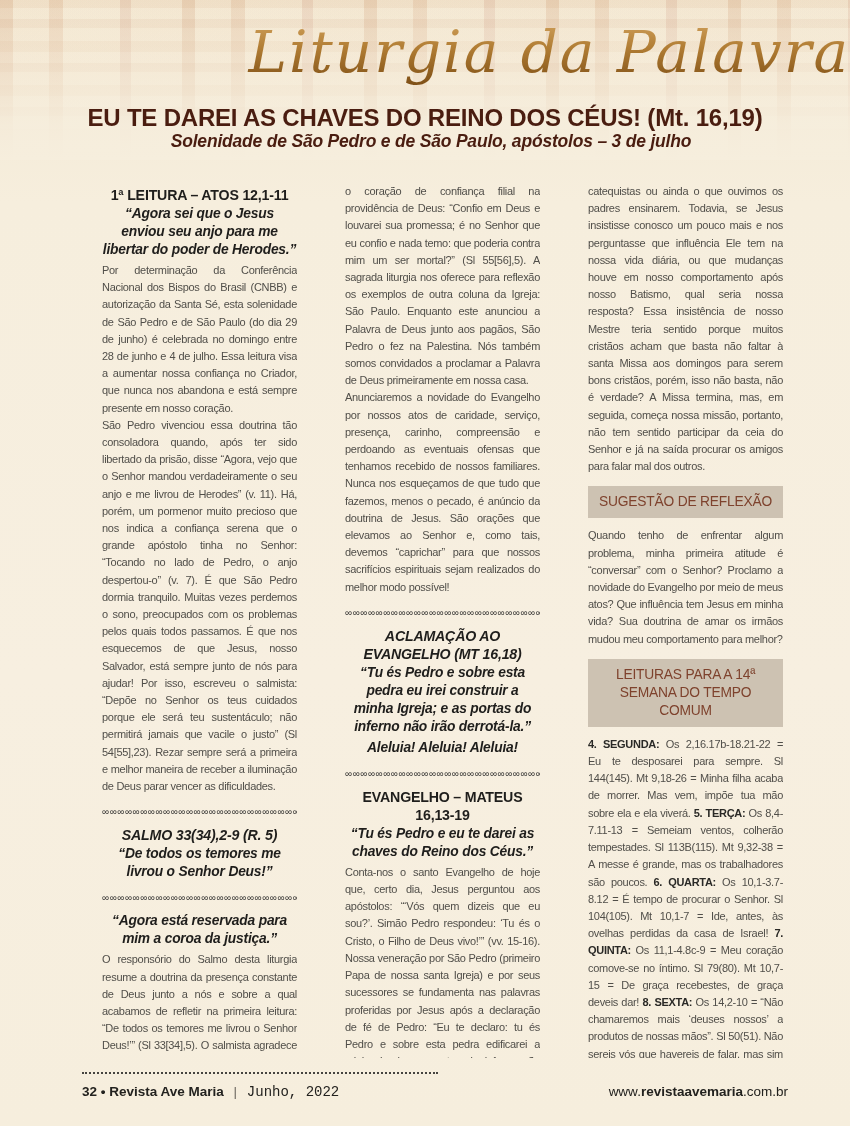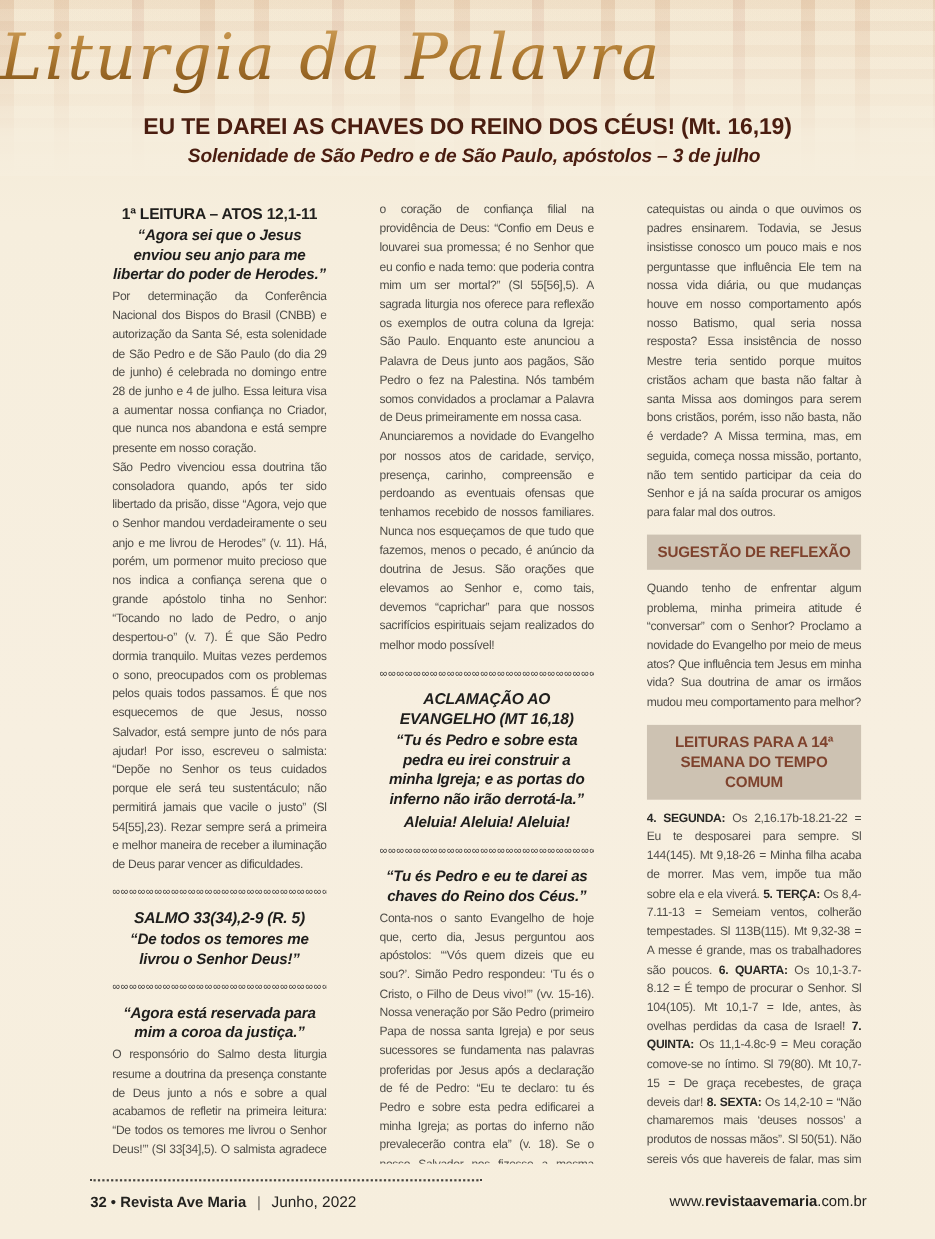--- a/index.html
+++ b/index.html
@@ -16,29 +16,29 @@
     background:
       repeating-linear-gradient(0deg, rgba(198,140,104,0.10) 0 9px, rgba(250,238,220,0.10) 9px 20px, rgba(214,166,124,0.12) 20px 31px, rgba(246,232,210,0.08) 31px 44px),
       repeating-linear-gradient(90deg, rgba(205,152,112,0.30) 0 13px, rgba(240,220,194,0.16) 13px 49px, rgba(213,164,126,0.30) 49px 63px, rgba(246,230,206,0.12) 63px 120px, rgba(198,134,110,0.22) 120px 131px, rgba(240,218,192,0.14) 131px 182px);
   }
   .header-texture::after{
     content:'';position:absolute;inset:0;
     background:linear-gradient(180deg, rgba(246,236,218,0.05) 0%, rgba(246,236,218,0.45) 40%, rgba(246,238,221,0.9) 78%, #f6eedd 100%);
   }
   .script-title{
     position:absolute;top:18px;left:0;right:0;
-    text-align:left;
+    text-align:right;
     font-family:"DejaVu Serif",serif;font-style:italic;font-weight:400;
     font-size:58px;letter-spacing:2px;
     background:linear-gradient(180deg,#d2a35e 0%,#b07c33 45%,#7d4e15 100%);
     -webkit-background-clip:text;background-clip:text;color:transparent;
   }
   .main-title{
     position:absolute;top:104px;left:0;right:0;margin:0;
-    text-align:center;font-size:21px;font-weight:700;letter-spacing:-0.2px;
+    text-align:center;font-size:24px;font-weight:700;letter-spacing:-0.2px;
     color:#4a1d10;
   }
   .subtitle{
     position:absolute;top:131px;left:12px;right:0;margin:0;
     text-align:center;font-size:17.5px;font-weight:700;font-style:italic;letter-spacing:-0.2px;
     color:#4a1d10;
   }
   .columns{
     position:absolute;top:183px;left:82px;width:701px;height:875px;
     display:flex;gap:28px;
@@ -58,35 +58,35 @@
   .para{
     font-size:11px;line-height:17.2px;color:#504e49;
     text-align:justify;letter-spacing:-0.3px;
   }
   .para .b{font-weight:700;color:#2a2926;}
   .divider{
     text-align:center;color:#3c3b39;font-size:10px;line-height:10px;
     letter-spacing:0.5px;margin:12px 0 9px;white-space:nowrap;overflow:hidden;
   }
   .box{
-    background:#cdc2b2;color:#7e422d;font-weight:700;text-align:center;
+    background:#cdc2b2;color:#7e422d;font-weight:400;text-align:center;
     font-size:13.8px;line-height:18px;letter-spacing:-0.2px;
     padding:7px 4px;margin:11px 0 9px;
   }
   .footer{position:absolute;left:0;right:0;top:1072px;height:40px;}
   .footer-rule{
     position:absolute;left:82px;top:0;width:356px;height:0;
     border-top:2px dotted #46443f;
   }
   .footer-left{
     position:absolute;left:82px;top:12px;font-size:13.5px;color:#23221f;white-space:nowrap;
   }
   .f-bold{font-weight:700;}
   .f-bar{color:#6b675f;margin:0 6px;font-weight:400;}
-  .f-serif{font-family:Liberation Sans, sans-serif;font-size:14px;}
+  .f-serif{font-family:Liberation Mono, monospace;font-size:14px;}
   .footer-right{
     position:absolute;right:62px;top:12px;font-size:13.5px;color:#23221f;white-space:nowrap;
   }
 </style>
 </head>
 <body>
 
 <div class="page">
   <div class="header-texture"></div>
 
@@ -109,20 +109,21 @@
         <div class="blk para">O responsório do Salmo desta liturgia resume a doutrina da presença constante de Deus junto a nós e sobre a qual acabamos de refletir na primeira leitura: “De todos os temores me livrou o Senhor Deus!’” (Sl 33[34],5). O salmista agradece ao Senhor por tê-lo livrado do medo que se tinha apossado dele diante dos contratempos. Essa verdade nos deve encher</div>
       </div>
     <div class="col">
         <div class="blk para">o coração de confiança filial na providência de Deus: “Confio em Deus e louvarei sua promessa; é no Senhor que eu confio e nada temo: que poderia contra mim um ser mortal?” (Sl 55[56],5). A sagrada liturgia nos oferece para reflexão os exemplos de outra coluna da Igreja: São Paulo. Enquanto este anunciou a Palavra de Deus junto aos pagãos, São Pedro o fez na Palestina. Nós também somos convidados a proclamar a Palavra de Deus primeiramente em nossa casa.</div>
         <div class="blk para">Anunciaremos a novidade do Evangelho por nossos atos de caridade, serviço, presença, carinho, compreensão e perdoando as eventuais ofensas que tenhamos recebido de nossos familiares. Nunca nos esqueçamos de que tudo que fazemos, menos o pecado, é anúncio da doutrina de Jesus. São orações que elevamos ao Senhor e, como tais, devemos “caprichar” para que nossos sacrifícios espirituais sejam realizados do melhor modo possível!</div>
         <div class="blk divider">∞∞∞∞∞∞∞∞∞∞∞∞∞∞∞∞∞∞∞∞∞∞∞∞∞∞∞∞∞∞∞∞∞∞∞∞∞∞∞∞∞∞∞∞∞∞∞∞</div>
         <div class="blk iheading">ACLAMAÇÃO AO EVANGELHO (MT 16,18)</div>
         <div class="blk quote">“Tu és Pedro e sobre esta pedra eu irei construir a minha Igreja; e as portas do inferno não irão derrotá-la.”</div>
         <div class="blk quote">Aleluia! Aleluia! Aleluia!</div>
         <div class="blk divider">∞∞∞∞∞∞∞∞∞∞∞∞∞∞∞∞∞∞∞∞∞∞∞∞∞∞∞∞∞∞∞∞∞∞∞∞∞∞∞∞∞∞∞∞∞∞∞∞</div>
+        <div class="blk heading">EVANGELHO – MATEUS 16,13-19</div>
         <div class="blk quote">“Tu és Pedro e eu te darei as chaves do Reino dos Céus.”</div>
         <div class="blk para">Conta-nos o santo Evangelho de hoje que, certo dia, Jesus perguntou aos apóstolos: “‘Vós quem dizeis que eu sou?’. Simão Pedro respondeu: ‘Tu és o Cristo, o Filho de Deus vivo!’” (vv. 15-16). Nossa veneração por São Pedro (primeiro Papa de nossa santa Igreja) e por seus sucessores se fundamenta nas palavras proferidas por Jesus após a declaração de fé de Pedro: “Eu te declaro: tu és Pedro e sobre esta pedra edificarei a minha Igreja; as portas do inferno não prevalecerão contra ela” (v. 18). Se o nosso Salvador nos fizesse a mesma pergunta, o que lhe responderíamos? Talvez lhe disséssemos o que nos ensinaram nossas</div>
       </div>
     <div class="col">
         <div class="blk para">catequistas ou ainda o que ouvimos os padres ensinarem. Todavia, se Jesus insistisse conosco um pouco mais e nos perguntasse que influência Ele tem na nossa vida diária, ou que mudanças houve em nosso comportamento após nosso Batismo, qual seria nossa resposta? Essa insistência de nosso Mestre teria sentido porque muitos cristãos acham que basta não faltar à santa Missa aos domingos para serem bons cristãos, porém, isso não basta, não é verdade? A Missa termina, mas, em seguida, começa nossa missão, portanto, não tem sentido participar da ceia do Senhor e já na saída procurar os amigos para falar mal dos outros.</div>
         <div class="blk box">SUGESTÃO DE REFLEXÃO</div>
         <div class="blk para">Quando tenho de enfrentar algum problema, minha primeira atitude é “conversar” com o Senhor? Proclamo a novidade do Evangelho por meio de meus atos? Que influência tem Jesus em minha vida? Sua doutrina de amar os irmãos mudou meu comportamento para melhor?</div>
         <div class="blk box">LEITURAS PARA A 14ª SEMANA DO TEMPO COMUM</div>
         <div class="blk para"><span class="b">4. SEGUNDA: </span><span>Os 2,16.17b-18.21-22 = Eu te desposarei para sempre. Sl 144(145). Mt 9,18-26 = Minha filha acaba de morrer. Mas vem, impõe tua mão sobre ela e ela viverá. </span><span class="b">5. TERÇA: </span><span>Os 8,4-7.11-13 = Semeiam ventos, colherão tempestades. Sl 113B(115). Mt 9,32-38 = A messe é grande, mas os trabalhadores são poucos. </span><span class="b">6. QUARTA: </span><span>Os 10,1-3.7-8.12 = É tempo de procurar o Senhor. Sl 104(105). Mt 10,1-7 = Ide, antes, às ovelhas perdidas da casa de Israel! </span><span class="b">7. QUINTA: </span><span>Os 11,1-4.8c-9 = Meu coração comove-se no íntimo. Sl 79(80). Mt 10,7-15 = De graça recebestes, de graça deveis dar! </span><span class="b">8. SEXTA: </span><span>Os 14,2-10 = “Não chamaremos mais ‘deuses nossos’ a produtos de nossas mãos”. Sl 50(51). Não sereis vós que havereis de falar, mas sim o Espírito do vosso Pai. </span></div>
       </div>

